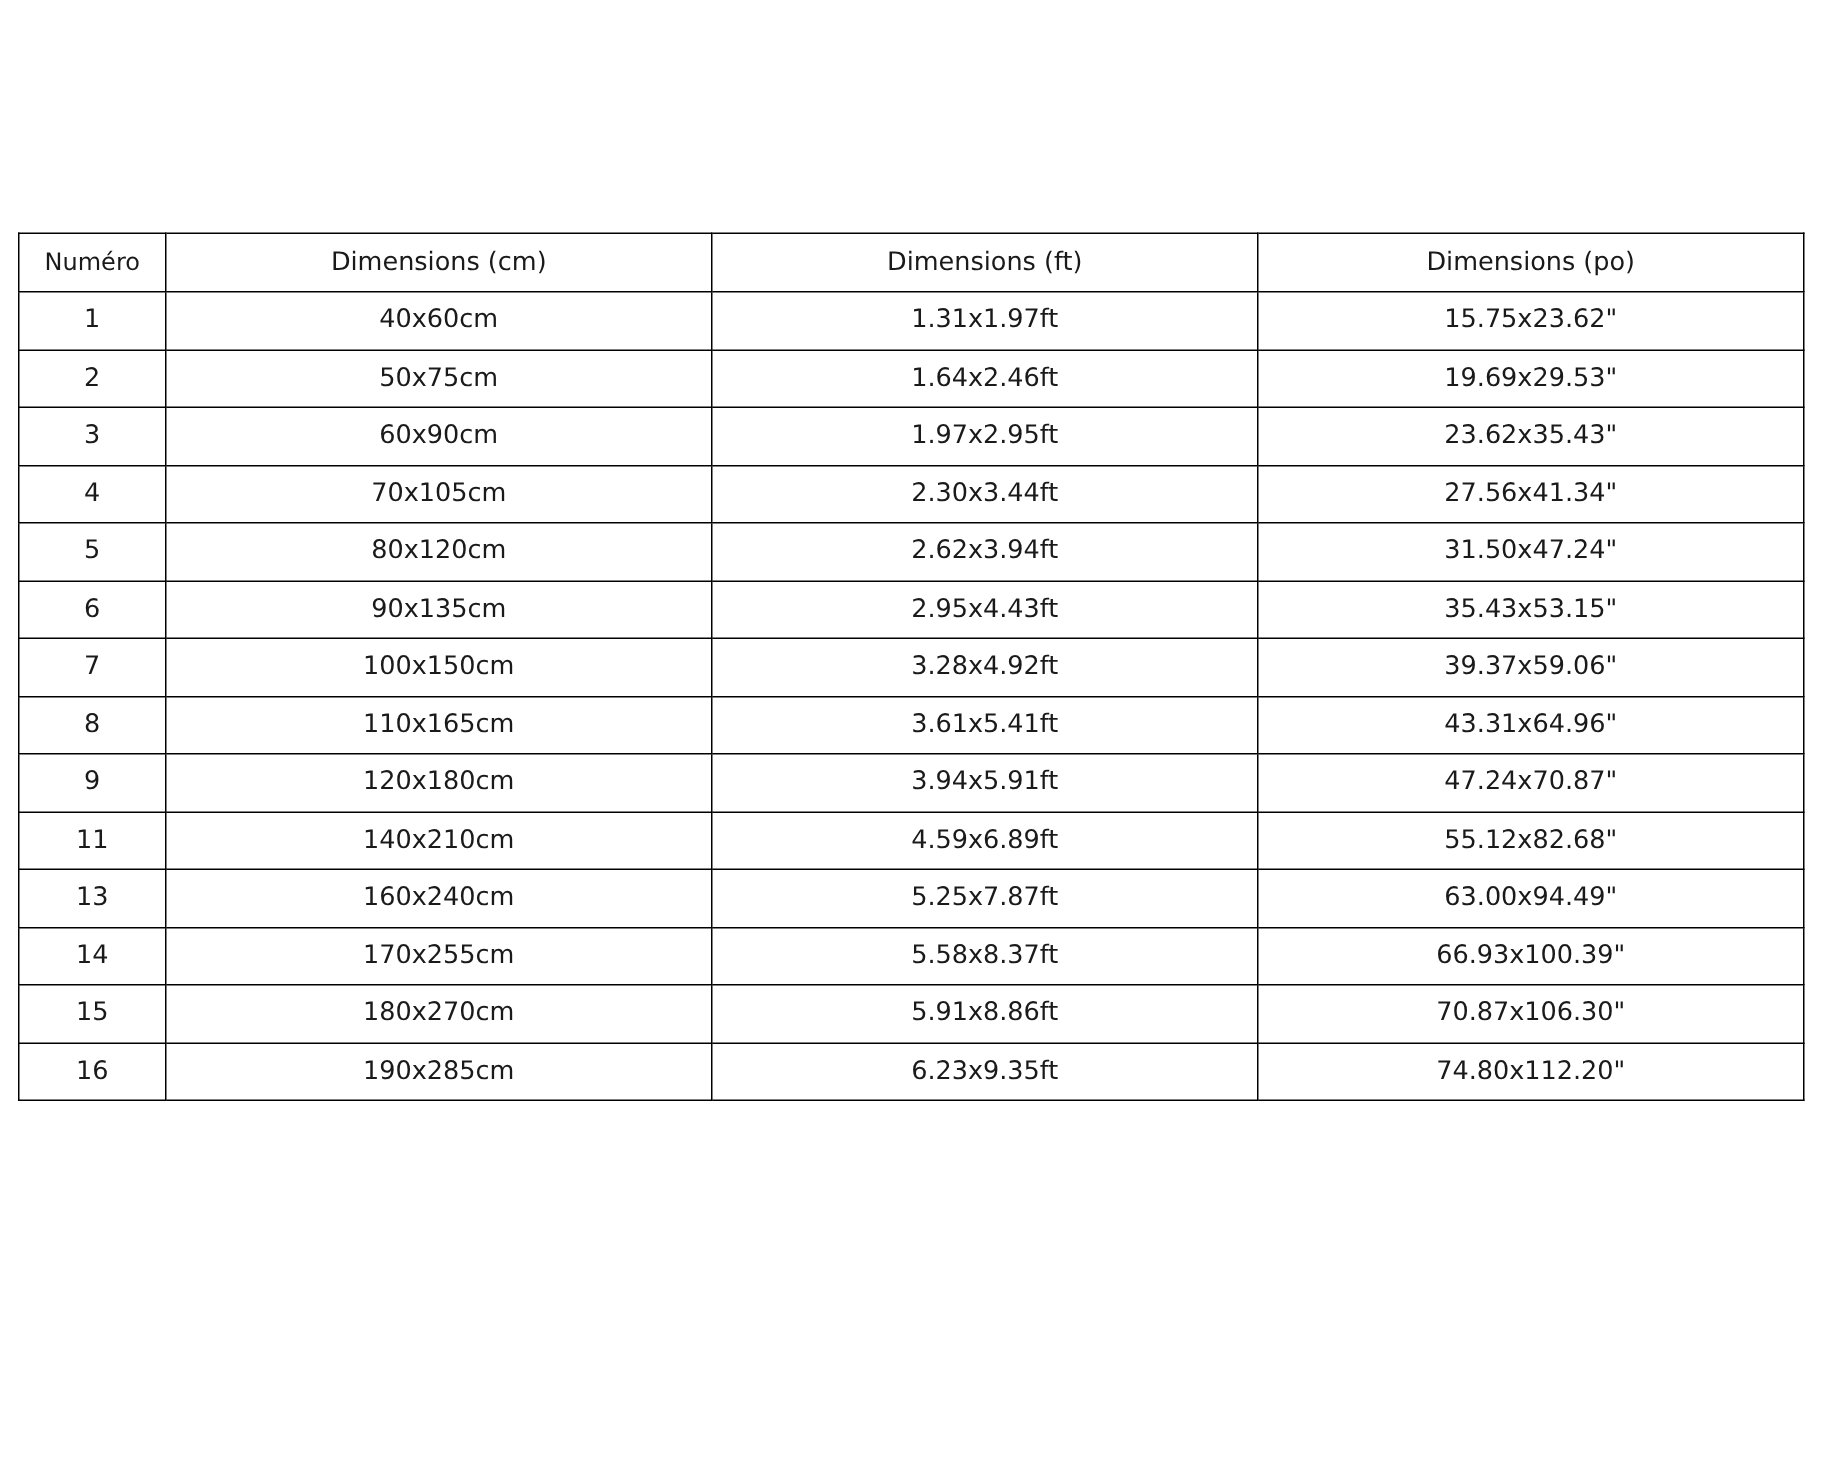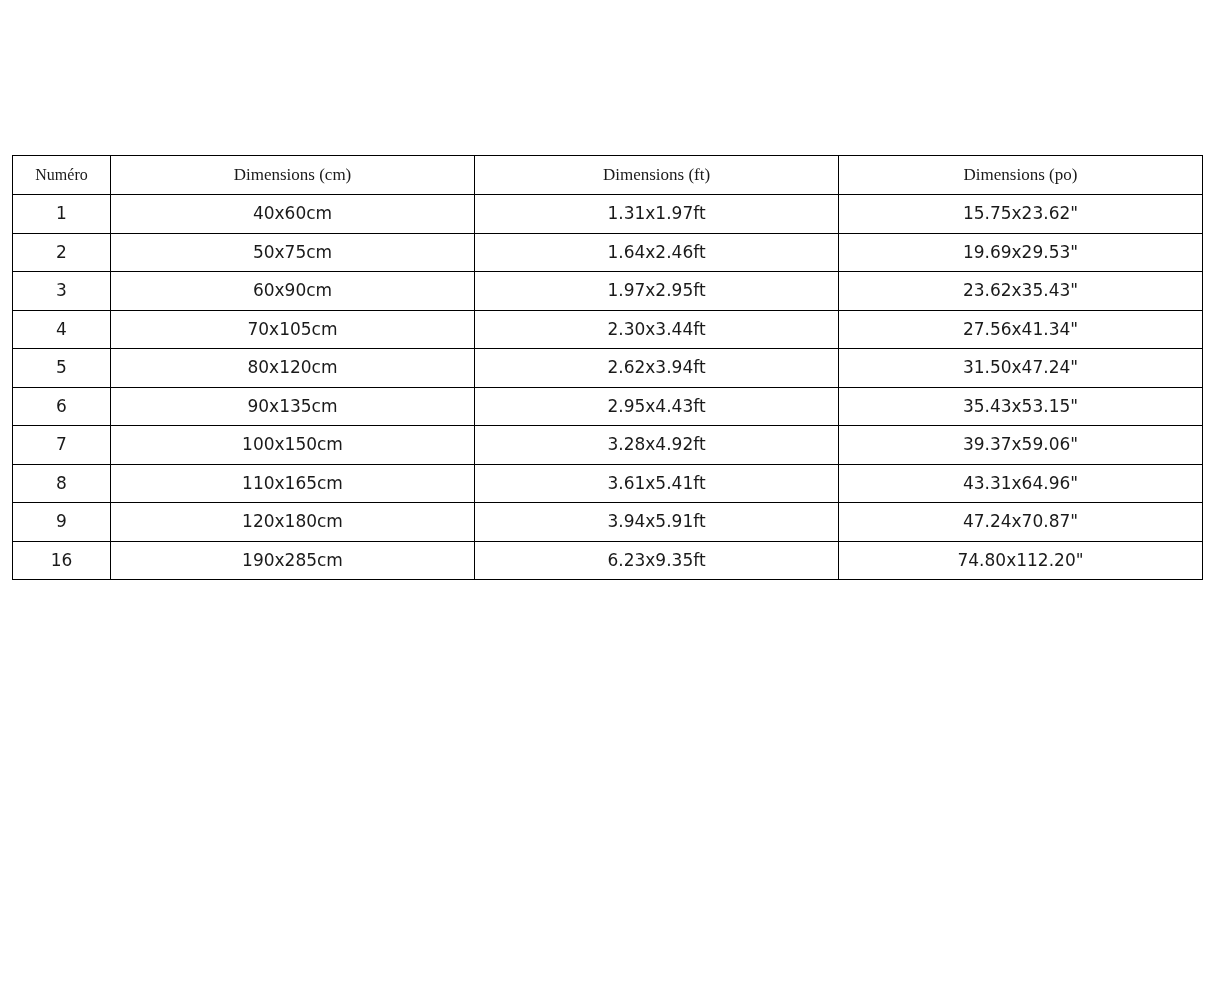--- a/index.html
+++ b/index.html
@@ -41,21 +41,20 @@
     padding: 0;
     height: 37.5px;
     line-height: 37.5px;
     white-space: nowrap;
     overflow: hidden;
   }
   table.dim-table thead th {
     height: 38px;
     line-height: 38px;
     font-size: 17px;
-    font-family: Liberation Serif, serif;
   }
   table.dim-table thead th.h-num {
     font-size: 16px;
   }
   table.dim-table tbody td.cell-num {
     font-size: 17px;
   }
 </style>
 </head>
 <body>
@@ -125,20 +124,44 @@
         <td>3.61x5.41ft</td>
         <td>43.31x64.96"</td>
       </tr>
       <tr>
         <td class="cell-num">9</td>
         <td>120x180cm</td>
         <td>3.94x5.91ft</td>
         <td>47.24x70.87"</td>
       </tr>
       <tr>
+        <td class="cell-num">11</td>
+        <td>140x210cm</td>
+        <td>4.59x6.89ft</td>
+        <td>55.12x82.68"</td>
+      </tr>
+      <tr>
+        <td class="cell-num">13</td>
+        <td>160x240cm</td>
+        <td>5.25x7.87ft</td>
+        <td>63.00x94.49"</td>
+      </tr>
+      <tr>
+        <td class="cell-num">14</td>
+        <td>170x255cm</td>
+        <td>5.58x8.37ft</td>
+        <td>66.93x100.39"</td>
+      </tr>
+      <tr>
+        <td class="cell-num">15</td>
+        <td>180x270cm</td>
+        <td>5.91x8.86ft</td>
+        <td>70.87x106.30"</td>
+      </tr>
+      <tr>
         <td class="cell-num">16</td>
         <td>190x285cm</td>
         <td>6.23x9.35ft</td>
         <td>74.80x112.20"</td>
       </tr>
     </tbody>
   </table>
 </div>
 
 </body></html>

